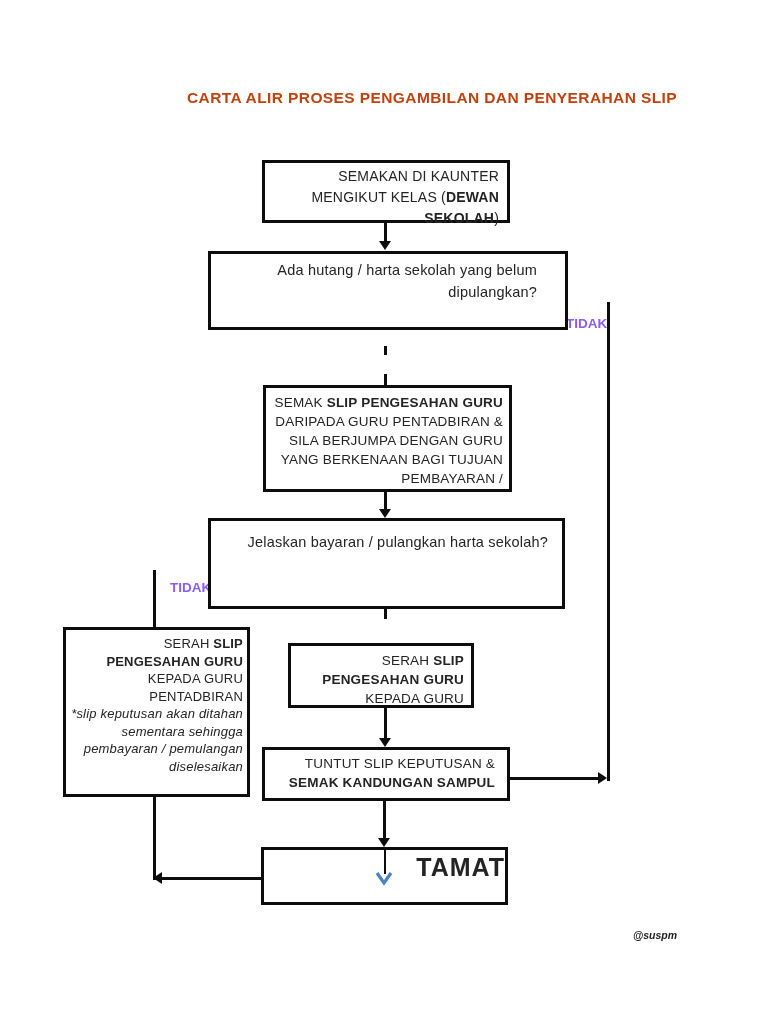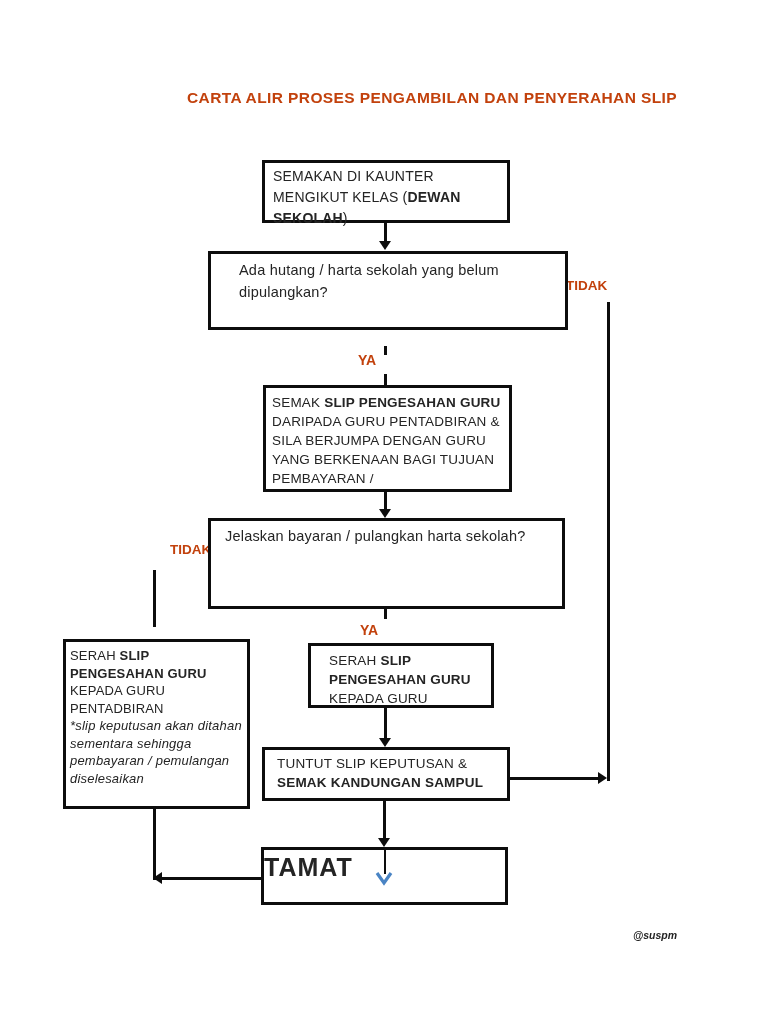--- a/index.html
+++ b/index.html
@@ -1,37 +1,37 @@
 <!DOCTYPE html>
 <html><head>
 <meta charset="utf-8">
 <style>
   html,body{margin:0;padding:0;background:#fff;}
   .page{position:relative;width:768px;height:1024px;background:#ffffff;overflow:hidden;
         font-family:"Liberation Sans","DejaVu Sans",sans-serif;color:#1a1a1a;}
   .title{position:absolute;top:85px;left:0;width:768px;text-align:center;
          font-size:15.5px;font-weight:bold;line-height:25px;letter-spacing:.4px;color:#c2410c;margin-left:48px;}
   .box{position:absolute;box-sizing:border-box;border:3px solid #0d0d0d;background:#fff;
-       z-index:2;text-align:left;letter-spacing:.2px;color:#242424;}
+       z-index:2;text-align:right;letter-spacing:.2px;color:#242424;}
   .vline,.hline{position:absolute;background:#0d0d0d;z-index:0;}
-  .lbl{position:absolute;font-weight:bold;z-index:1;color:#c2410c;white-space:nowrap;}
+  .lbl{position:absolute;font-weight:bold;z-index:1;color:#8b5cf6;white-space:nowrap;margin-top:38px;}
   .ah{position:absolute;width:0;height:0;z-index:1;}
   .ah-down{border-left:6px solid transparent;border-right:6px solid transparent;border-top:9px solid #0d0d0d;}
   .ah-right{border-top:6px solid transparent;border-bottom:6px solid transparent;border-left:9px solid #0d0d0d;}
   .ah-left{border-top:6px solid transparent;border-bottom:6px solid transparent;border-right:9px solid #0d0d0d;}
   .note{font-style:italic;font-weight:normal;}
   .clip{overflow:hidden;}
   .wm{position:absolute;left:633px;top:929px;font-size:10.5px;font-weight:bold;font-style:italic;color:#222;}
   b{font-weight:bold;}
   #box-start{left:262px;top:160px;width:248px;height:63px;font-size:14px;line-height:21px;padding:3px 8px 0;}
   #box-d1{left:208px;top:251px;width:360px;height:79px;font-size:14.5px;line-height:22px;padding:5px 28px 0;}
   #box-ambil{left:263px;top:385px;width:249px;height:107px;font-size:13.5px;line-height:19px;padding:5px 6px 0;}
-  #box-d2{left:208px;top:518px;width:357px;height:91px;font-size:14.5px;line-height:21px;padding:5px 14px 0;}
-  #box-serah-guru{left:308px;top:643px;width:186px;height:65px;font-size:13.5px;line-height:19px;padding:5px 18px 0;}
-  #box-serah-pentadbiran{left:63px;top:627px;width:187px;height:170px;font-size:13px;line-height:17.5px;padding:5px 4px 0;margin-top:12px;}
+  #box-d2{left:208px;top:518px;width:357px;height:91px;font-size:14.5px;line-height:21px;padding:11px 14px 0;}
+  #box-serah-guru{left:288px;top:643px;width:186px;height:65px;font-size:13.5px;line-height:19px;padding:5px 7px 0;}
+  #box-serah-pentadbiran{left:63px;top:627px;width:187px;height:170px;font-size:13px;line-height:17.5px;padding:5px 4px 0;}
   #box-tuntut{left:262px;top:747px;width:248px;height:54px;font-size:13.5px;line-height:19px;padding:4px 12px 0;}
   #box-tamat{left:261px;top:847px;width:247px;height:58px;font-size:25px;font-weight:bold;letter-spacing:1px;padding-top:3px;}
   #chevron{position:absolute;left:374px;top:871px;z-index:3;}
   #tamat-innerline{position:absolute;left:384px;top:850px;width:2px;height:24px;background:#0d0d0d;z-index:3;}
 </style>
 </head>
 <body>
 
 <div class="page">
 

